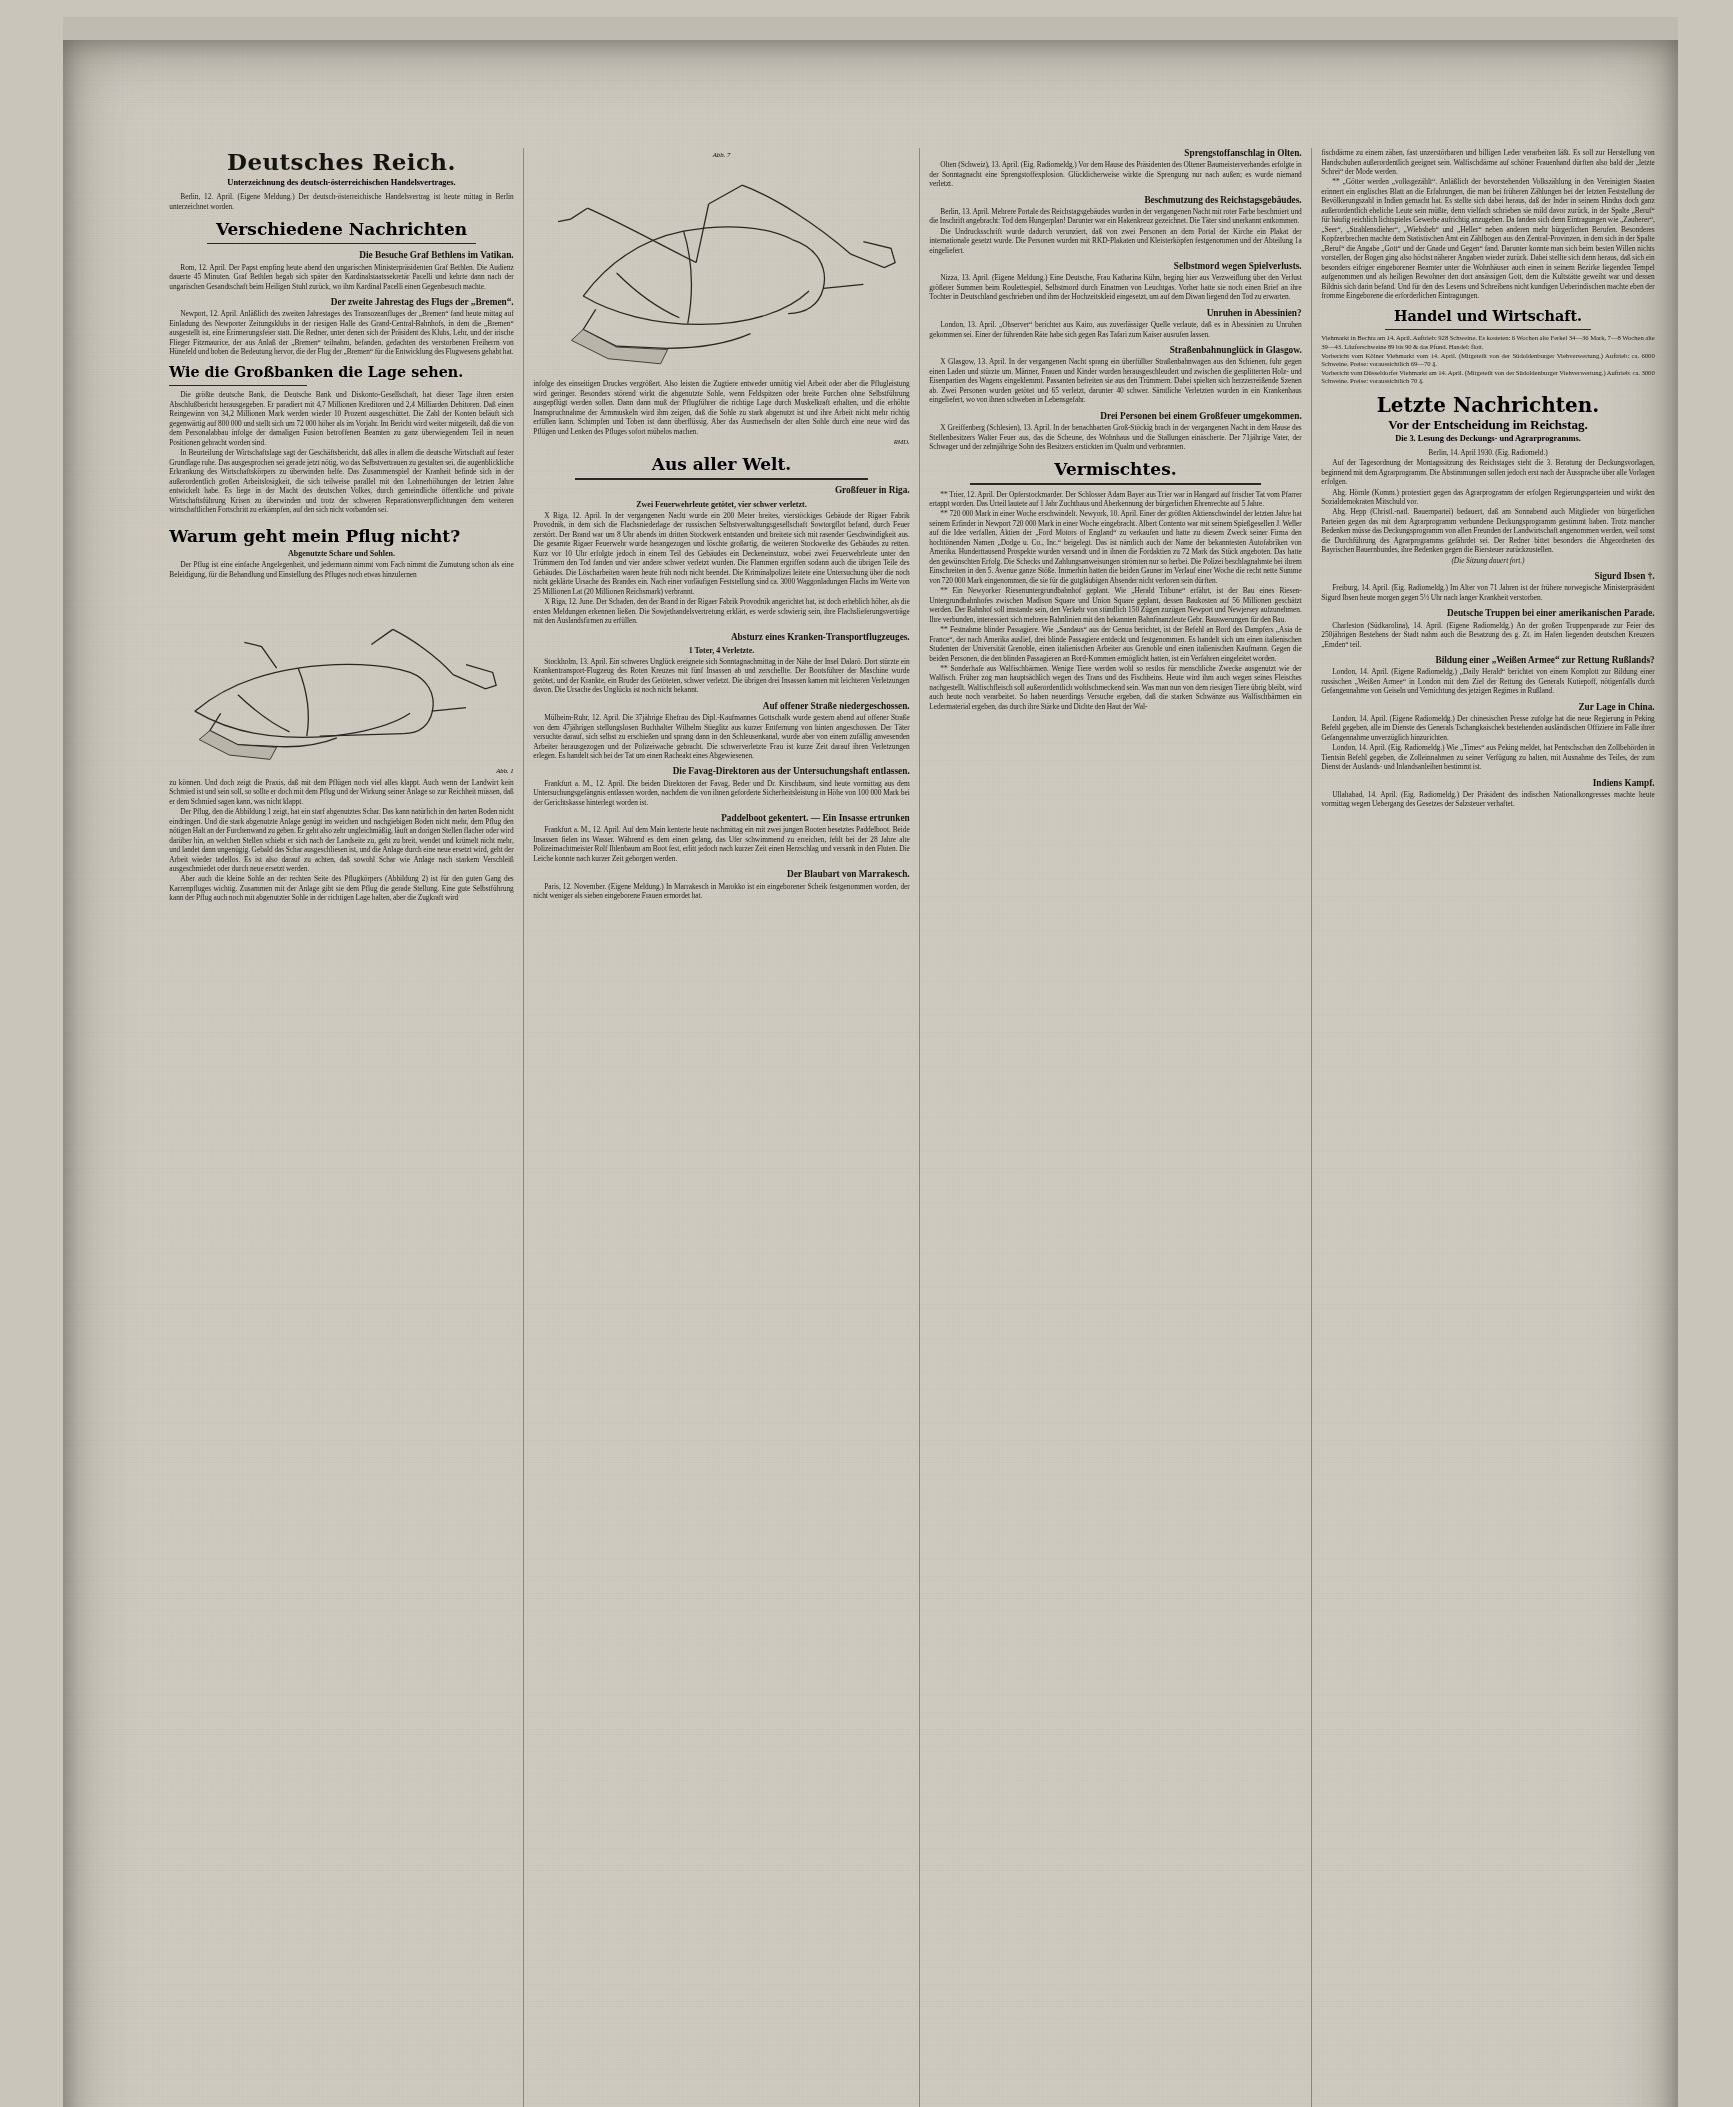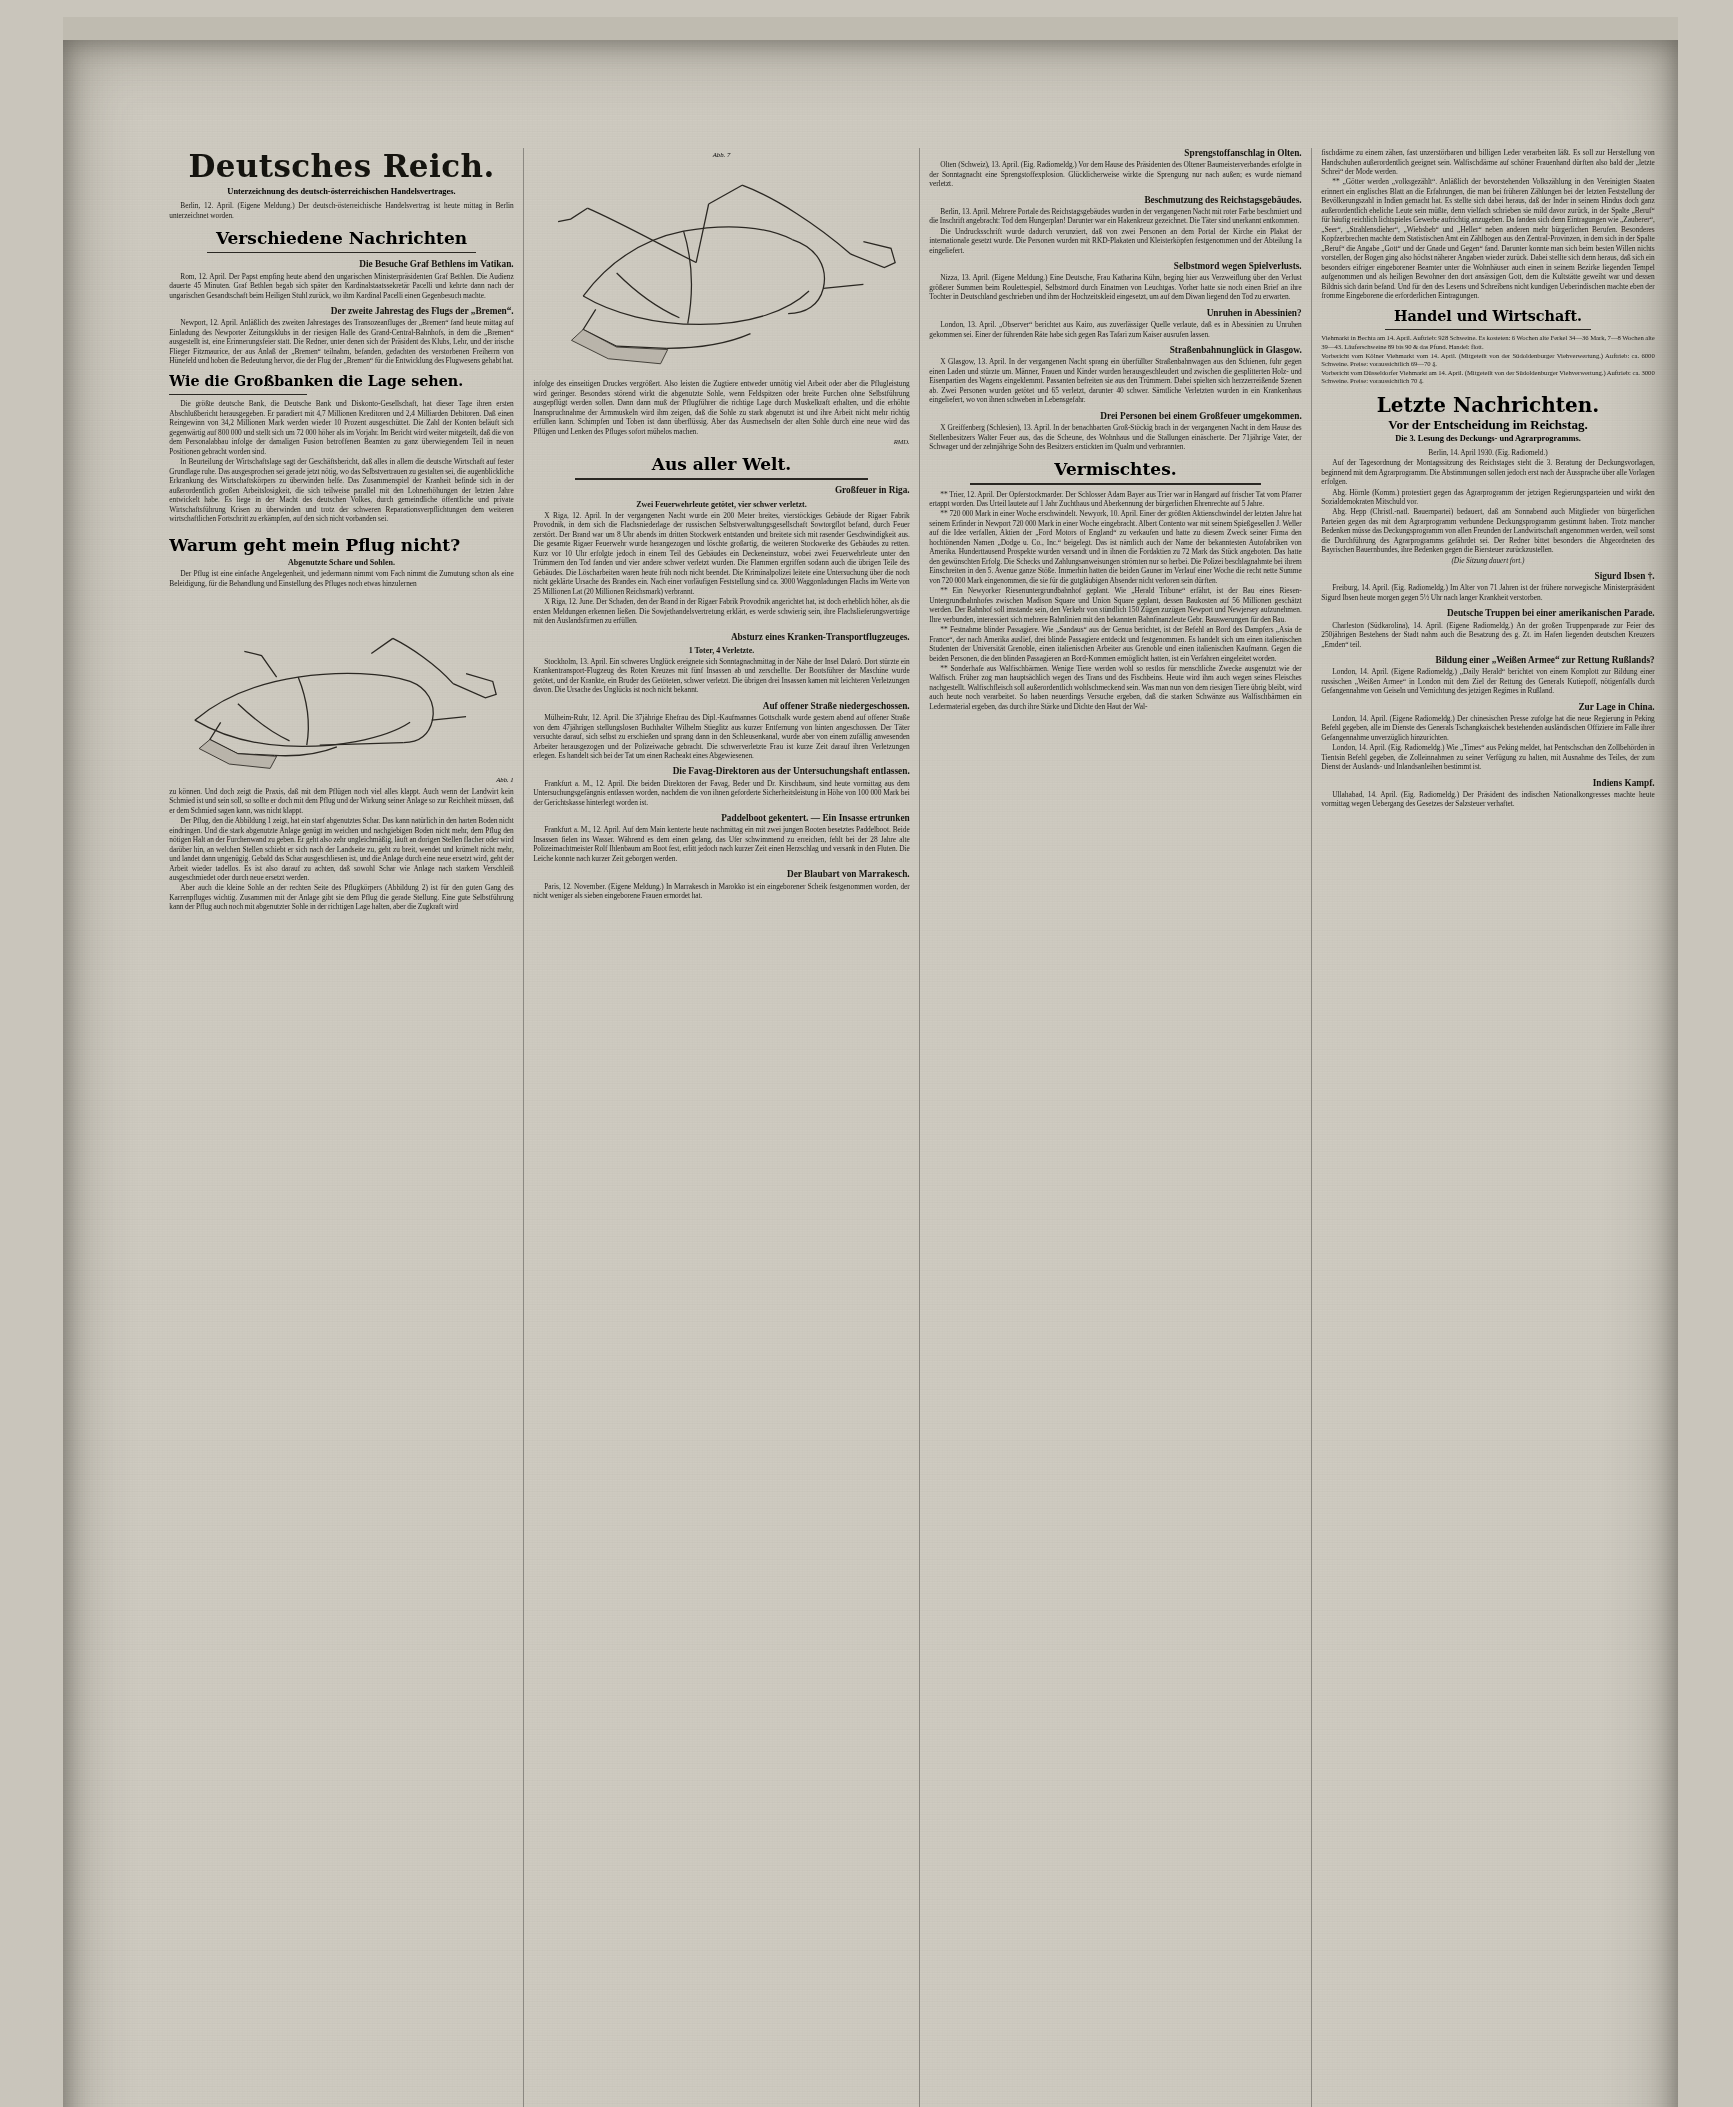--- a/index.html
+++ b/index.html
@@ -49,21 +49,21 @@
     text-align:justify;
     margin:0 0 0.8px 0;
     color:#1b1a17;
     hyphens:auto;
     word-spacing:-0.2px;
     letter-spacing:-0.04px;
   }
   .indent{text-indent:11px;}
   h1.masthead{
     font-family:"DejaVu Serif", serif;
-    font-size:31px;
+    font-size:23px;
     font-weight:bold;
     text-align:center;
     margin:0 0 3.4px 0;
     letter-spacing:0.4px;
     color:#15140f;
   }
   h2.sect{
     font-family:"DejaVu Serif", serif;
     font-size:17px;
     font-weight:bold;
@@ -277,21 +277,21 @@
           <p>Viehmarkt in Bechta am 14. April. Auftrieb: 928 Schweine. Es kosteten: 6 Wochen alte Ferkel 34—36 Mark, 7—8 Wochen alte 39—43. Läuferschweine 89 bis 90 &amp; das Pfund. Handel: flott.</p>
           <p>Vorbericht vom Kölner Viehmarkt vom 14. April. (Mitgeteilt von der Südoldenburger Viehverwertung.) Auftrieb: ca. 6000 Schweine. Preise: voraussichtlich 69—70 ₰.</p>
           <p>Vorbericht vom Düsseldorfer Viehmarkt am 14. April. (Mitgeteilt von der Südoldenburger Viehverwertung.) Auftrieb: ca. 3000 Schweine. Preise: voraussichtlich 70 ₰.</p>
         </div>
 
         <h2 class="sect big">Letzte Nachrichten.</h2>
         <div class="subtitle" style="font-size:13px;">Vor der Entscheidung im Reichstag.</div>
         <div class="subtitle">Die 3. Lesung des Deckungs- und Agrarprogramms.</div>
         <p class="center">Berlin, 14. April 1930. (Eig. Radiomeld.)</p>
         <p class="indent">Auf der Tagesordnung der Montagssitzung des Reichstages steht die 3. Beratung der Deckungsvorlagen, beginnend mit dem Agrarprogramm. Die Abstimmungen sollen jedoch erst nach der Aussprache über alle Vorlagen erfolgen.</p>
-        <p class="indent">Abg. Hörnle (Komm.) protestiert gegen das Agrarprogramm der jetzigen Regierungsparteien und wirkt den Sozialdemokraten Mitschuld vor.</p>
+        <p class="indent">Abg. Hörnle (Komm.) protestiert gegen das Agrarprogramm der erfolgen Regierungsparteien und wirkt den Sozialdemokraten Mitschuld vor.</p>
         <p class="indent">Abg. Hepp (Christl.-natl. Bauernpartei) bedauert, daß am Sonnabend auch Mitglieder von bürgerlichen Parteien gegen das mit dem Agrarprogramm verbundene Deckungsprogramm gestimmt haben. Trotz mancher Bedenken müsse das Deckungsprogramm von allen Freunden der Landwirtschaft angenommen werden, weil sonst die Durchführung des Agrarprogramms gefährdet sei. Der Redner bittet besonders die Abgeordneten des Bayrischen Bauernbundes, ihre Bedenken gegen die Biersteuer zurückzustellen.</p>
         <p class="center ital">(Die Sitzung dauert fort.)</p>
 
         <h3 class="head">Sigurd Ibsen †.</h3>
         <p class="indent">Freiburg, 14. April. (Eig. Radiomeldg.) Im Alter von 71 Jahren ist der frühere norwegische Ministerpräsident Sigurd Ibsen heute morgen gegen 5½ Uhr nach langer Krankheit verstorben.</p>
 
         <h3 class="head">Deutsche Truppen bei einer amerikanischen Parade.</h3>
         <p class="indent">Charleston (Südkarolina), 14. April. (Eigene Radiomeldg.) An der großen Truppenparade zur Feier des 250jährigen Bestehens der Stadt nahm auch die Besatzung des g. Zt. im Hafen liegenden deutschen Kreuzers „Emden“ teil.</p>
 
         <h3 class="head">Bildung einer „Weißen Armee“ zur Rettung Rußlands?</h3>

